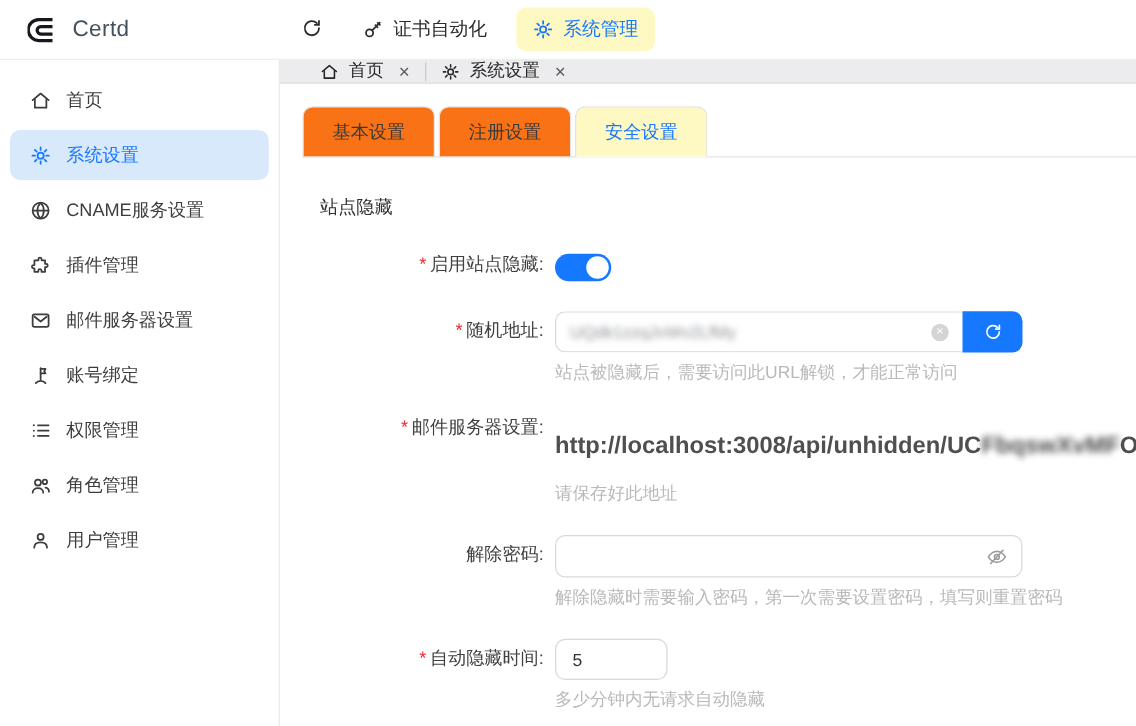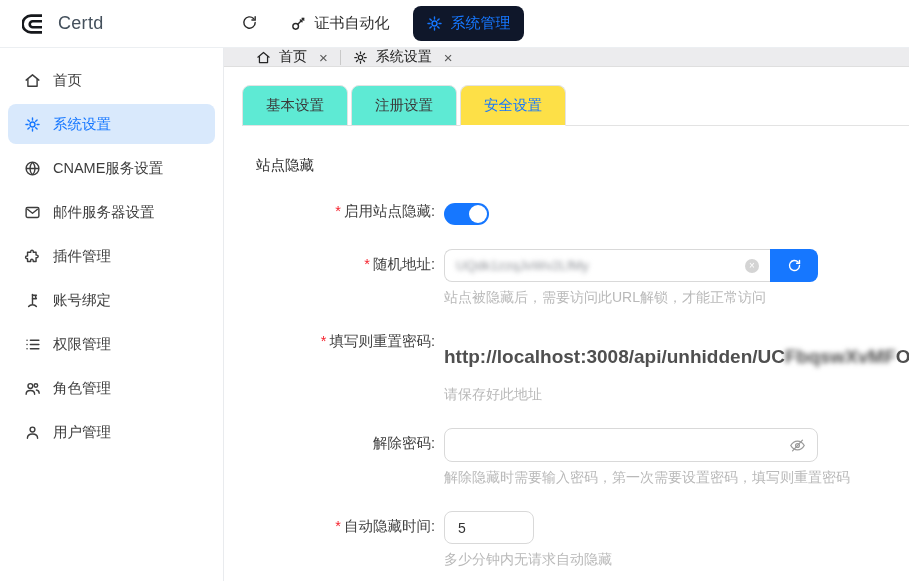--- a/index.html
+++ b/index.html
@@ -12,21 +12,21 @@
   svg { display:block; }
 
   
   .header { height:48px; display:flex; align-items:center; border-bottom:1px solid #eceff2; background:#fff; }
   .logo { margin-left:22px; display:flex; align-items:center; gap:12px; cursor:pointer; }
   .logo-mark { width:24px; height:24px; }
   .logo-text { font-size:18px; color:#44505c; letter-spacing:.3px; }
   .header-nav { margin-left:128px; display:flex; gap:10px; }
   .nav-item { display:flex; align-items:center; gap:8px; padding:8px 13px; border-radius:8px; color:#2b2b2b; font-size:15px; cursor:pointer; }
   .nav-item svg { width:17px; height:17px; }
-  .nav-item.active { background:#0f172a; color:#1677ff; }
+  .nav-item.active { background:#fef9c3; color:#1677ff; }
   .nav-icon-btn { padding:8px 9px; border-radius:8px; cursor:pointer; color:#2b2b2b; }
   .nav-icon-btn svg { width:17px; height:17px; }
 
   
   .layout { display:flex; height:533px; }
   .sidebar { width:224px; flex:0 0 224px; border-right:1px solid #e9ebee; padding-top:10px; background:#fff; }
   .side-item { height:40px; margin:2px 8px 4px 8px; display:flex; align-items:center; gap:12px; padding:0 16px; border-radius:8px; color:#3d3d3d; font-size:14.5px; cursor:pointer; }
   .side-item svg { width:17px; height:17px; flex:0 0 17px; }
   .side-item.active { background:#d9e9fc; color:#1677ff; }
 
@@ -35,22 +35,22 @@
   
   .tabstrip { height:38px; background:#ececee; border-bottom:1px solid #dfdfdf; display:flex; align-items:center; padding-left:20px; }
   .strip-tab { display:flex; align-items:center; gap:8px; padding:0 12px; height:100%; color:#262626; cursor:pointer; }
   .strip-tab svg { width:15px; height:15px; }
   .tab-close { margin-left:4px; color:#595959; font-size:15px; line-height:1; cursor:pointer; }
   .strip-sep { width:1px; height:15px; background:#c9c9c9; }
 
   
   .panel { flex:1; padding:18px 0 0 18px; }
   .card-tabs { display:flex; align-items:flex-end; border-bottom:1px solid #e3e3e3; }
-  .card-tab { padding:10px 23px; border:1px solid #e3e3e3; border-bottom:none; border-radius:8px 8px 0 0; background:#5eead4; color:#3a3a3a; font-size:14.5px; margin-right:3px; cursor:pointer; margin-bottom:-1px; border-bottom:1px solid #e3e3e3; }
-  .card-tab.active { background:#fde047; color:#1677ff; border-bottom:1px solid #fff; }
+  .card-tab { padding:10px 23px; border:1px solid #e3e3e3; border-bottom:none; border-radius:8px 8px 0 0; background:#f97316; color:#3a3a3a; font-size:14.5px; margin-right:3px; cursor:pointer; margin-bottom:-1px; border-bottom:1px solid #e3e3e3; }
+  .card-tab.active { background:#fef9c3; color:#1677ff; border-bottom:1px solid #fff; }
 
   
   .form { padding:30px 0 0 0; }
   .group-title { margin:0 0 26px 14px; color:#2f2f2f; font-size:14.5px; }
   .form-row { display:flex; align-items:flex-start; margin-bottom:24px; }
   .row-label { width:202px; flex:0 0 202px; text-align:right; padding-right:9px; padding-top:6px; color:#404040; font-size:14.5px; }
   .row-label.no-pt { padding-top:1px; }
   .req { color:#f5222d; margin-right:3px; }
   .row-content { min-width:0; }
   .helper { margin-top:7px; color:#b9b9b9; font-size:14px; }
@@ -137,30 +137,30 @@
     </div>
     <div class="side-item">
       <svg viewBox="0 0 24 24" fill="none" stroke="currentColor" stroke-width="2">
           <circle cx="12" cy="12" r="9"></circle>
           <path d="M3 12h18M12 3c-4.8 5-4.8 13 0 18M12 3c4.8 5 4.8 13 0 18"></path>
         </svg>
       <span>CNAME服务设置</span>
     </div>
     <div class="side-item">
       <svg viewBox="0 0 24 24" fill="none" stroke="currentColor" stroke-width="2" stroke-linejoin="round">
+          <path d="M9.5 6V4.8a1.8 1.8 0 0 1 3.6 0V6H17v4h1.2a1.8 1.8 0 0 1 0 3.6H17V19h-4v-1.2a1.8 1.8 0 0 0-3.6 0V19H5v-4H4a1.8 1.8 0 0 1 0-3.6h1V6z"></path>
+        </svg>
+      <span>插件管理</span>
+    </div>
+    <div class="side-item">
+      <svg viewBox="0 0 24 24" fill="none" stroke="currentColor" stroke-width="2" stroke-linejoin="round">
           <rect x="3" y="5" width="18" height="14" rx="2"></rect>
           <path d="m4.5 7 7.5 6 7.5-6"></path>
         </svg>
       <span>邮件服务器设置</span>
-    </div>
-    <div class="side-item">
-      <svg viewBox="0 0 24 24" fill="none" stroke="currentColor" stroke-width="2" stroke-linejoin="round">
-          <path d="M9.5 6V4.8a1.8 1.8 0 0 1 3.6 0V6H17v4h1.2a1.8 1.8 0 0 1 0 3.6H17V19h-4v-1.2a1.8 1.8 0 0 0-3.6 0V19H5v-4H4a1.8 1.8 0 0 1 0-3.6h1V6z"></path>
-        </svg>
-      <span>插件管理</span>
     </div>
     <div class="side-item">
       <svg viewBox="0 0 24 24" fill="none" stroke="currentColor" stroke-width="2" stroke-linecap="round" stroke-linejoin="round">
           <path d="M12 3.5v13"></path>
           <path d="M12 4.5h5.5L16 7l1.5 2.5H12"></path>
           <path d="M6.5 20.5c1.2-1.6 3.2-2.6 5.5-2.6s4.3 1 5.5 2.6"></path>
         </svg>
       <span>账号绑定</span>
     </div>
     <div class="side-item">
@@ -249,21 +249,21 @@
                     <path d="M20 3.8v4.6h-4.6"></path>
                   </svg>
               </button>
             </div>
             <div class="helper">站点被隐藏后，需要访问此URL解锁，才能正常访问</div>
           </div>
         </div>
 
         <div class="form-row">
           <div class="row-label no-pt">
-            <span class="req">*</span><span>填写则重置密码:</span>
+            <span class="req">*</span><span>邮件服务器设置:</span>
           </div>
           <div class="row-content">
             <div class="url-line">
               <span class="url-text"><span>http://localhost:3008/api/unhidden/UC</span><span class="blur-mid">FbqswXvMF</span><span>Ojv</span></span>
               <button class="btn-copy">复制</button>
             </div>
             <div class="helper">请保存好此地址</div>
           </div>
         </div>
 

